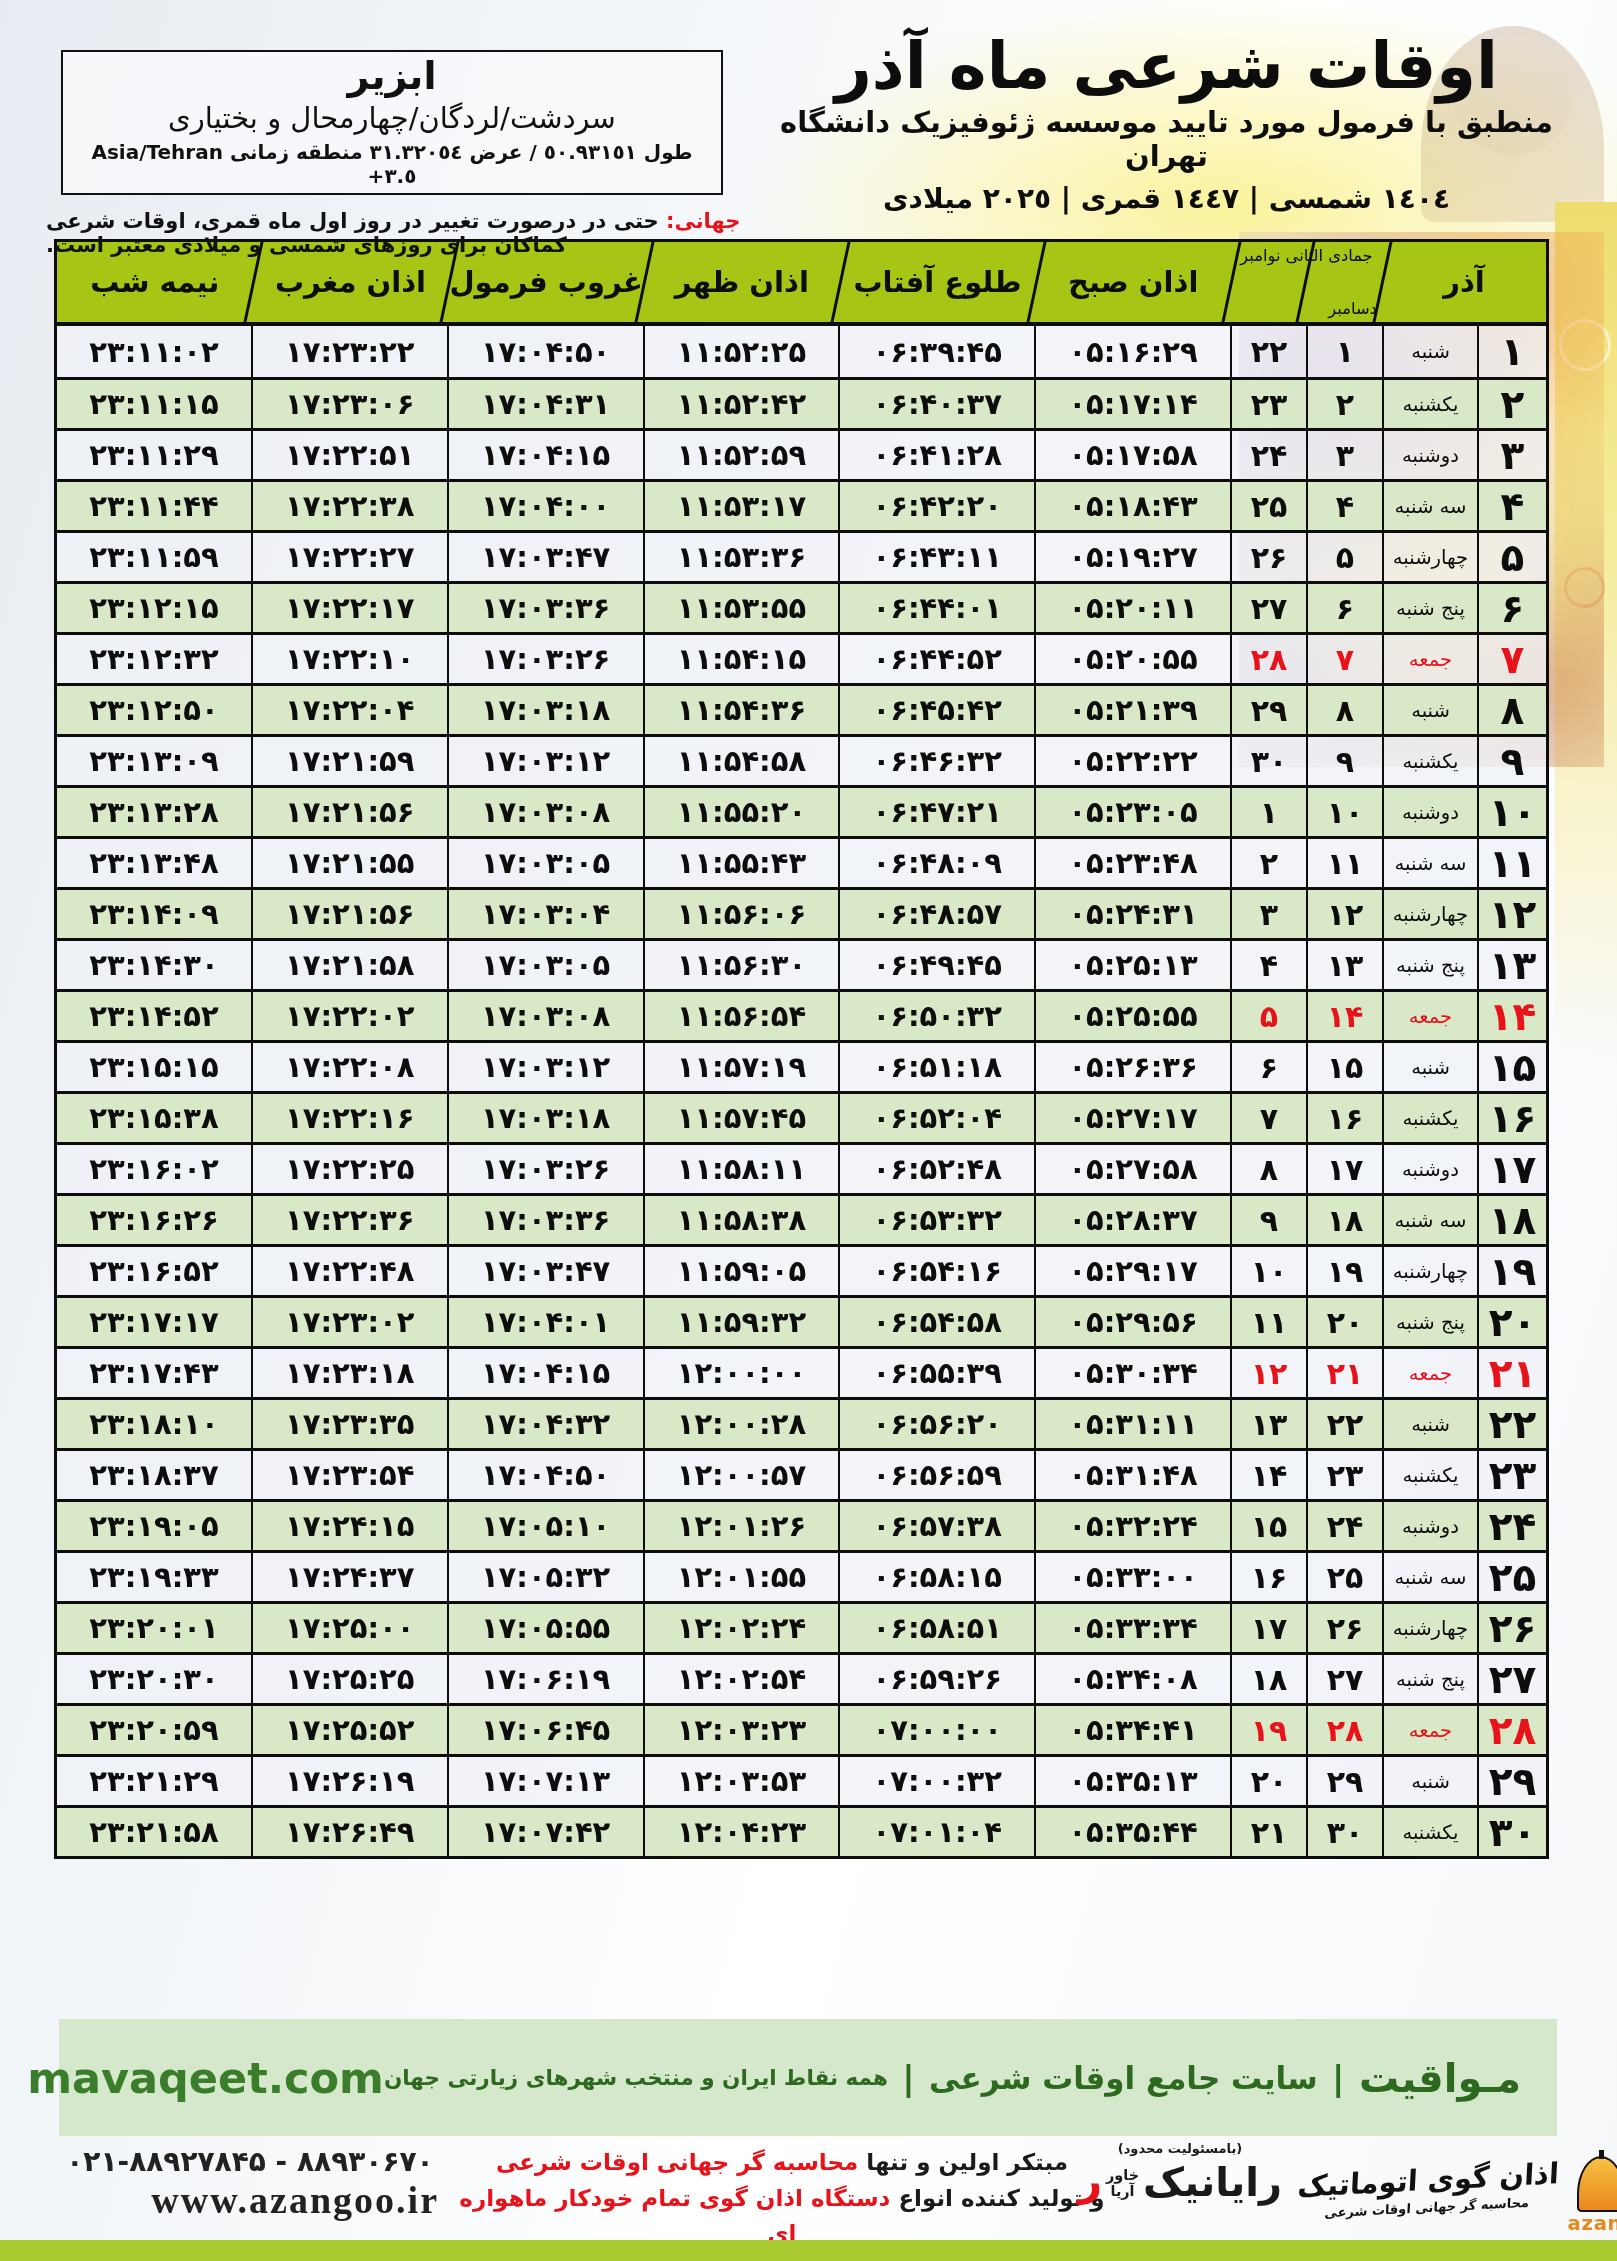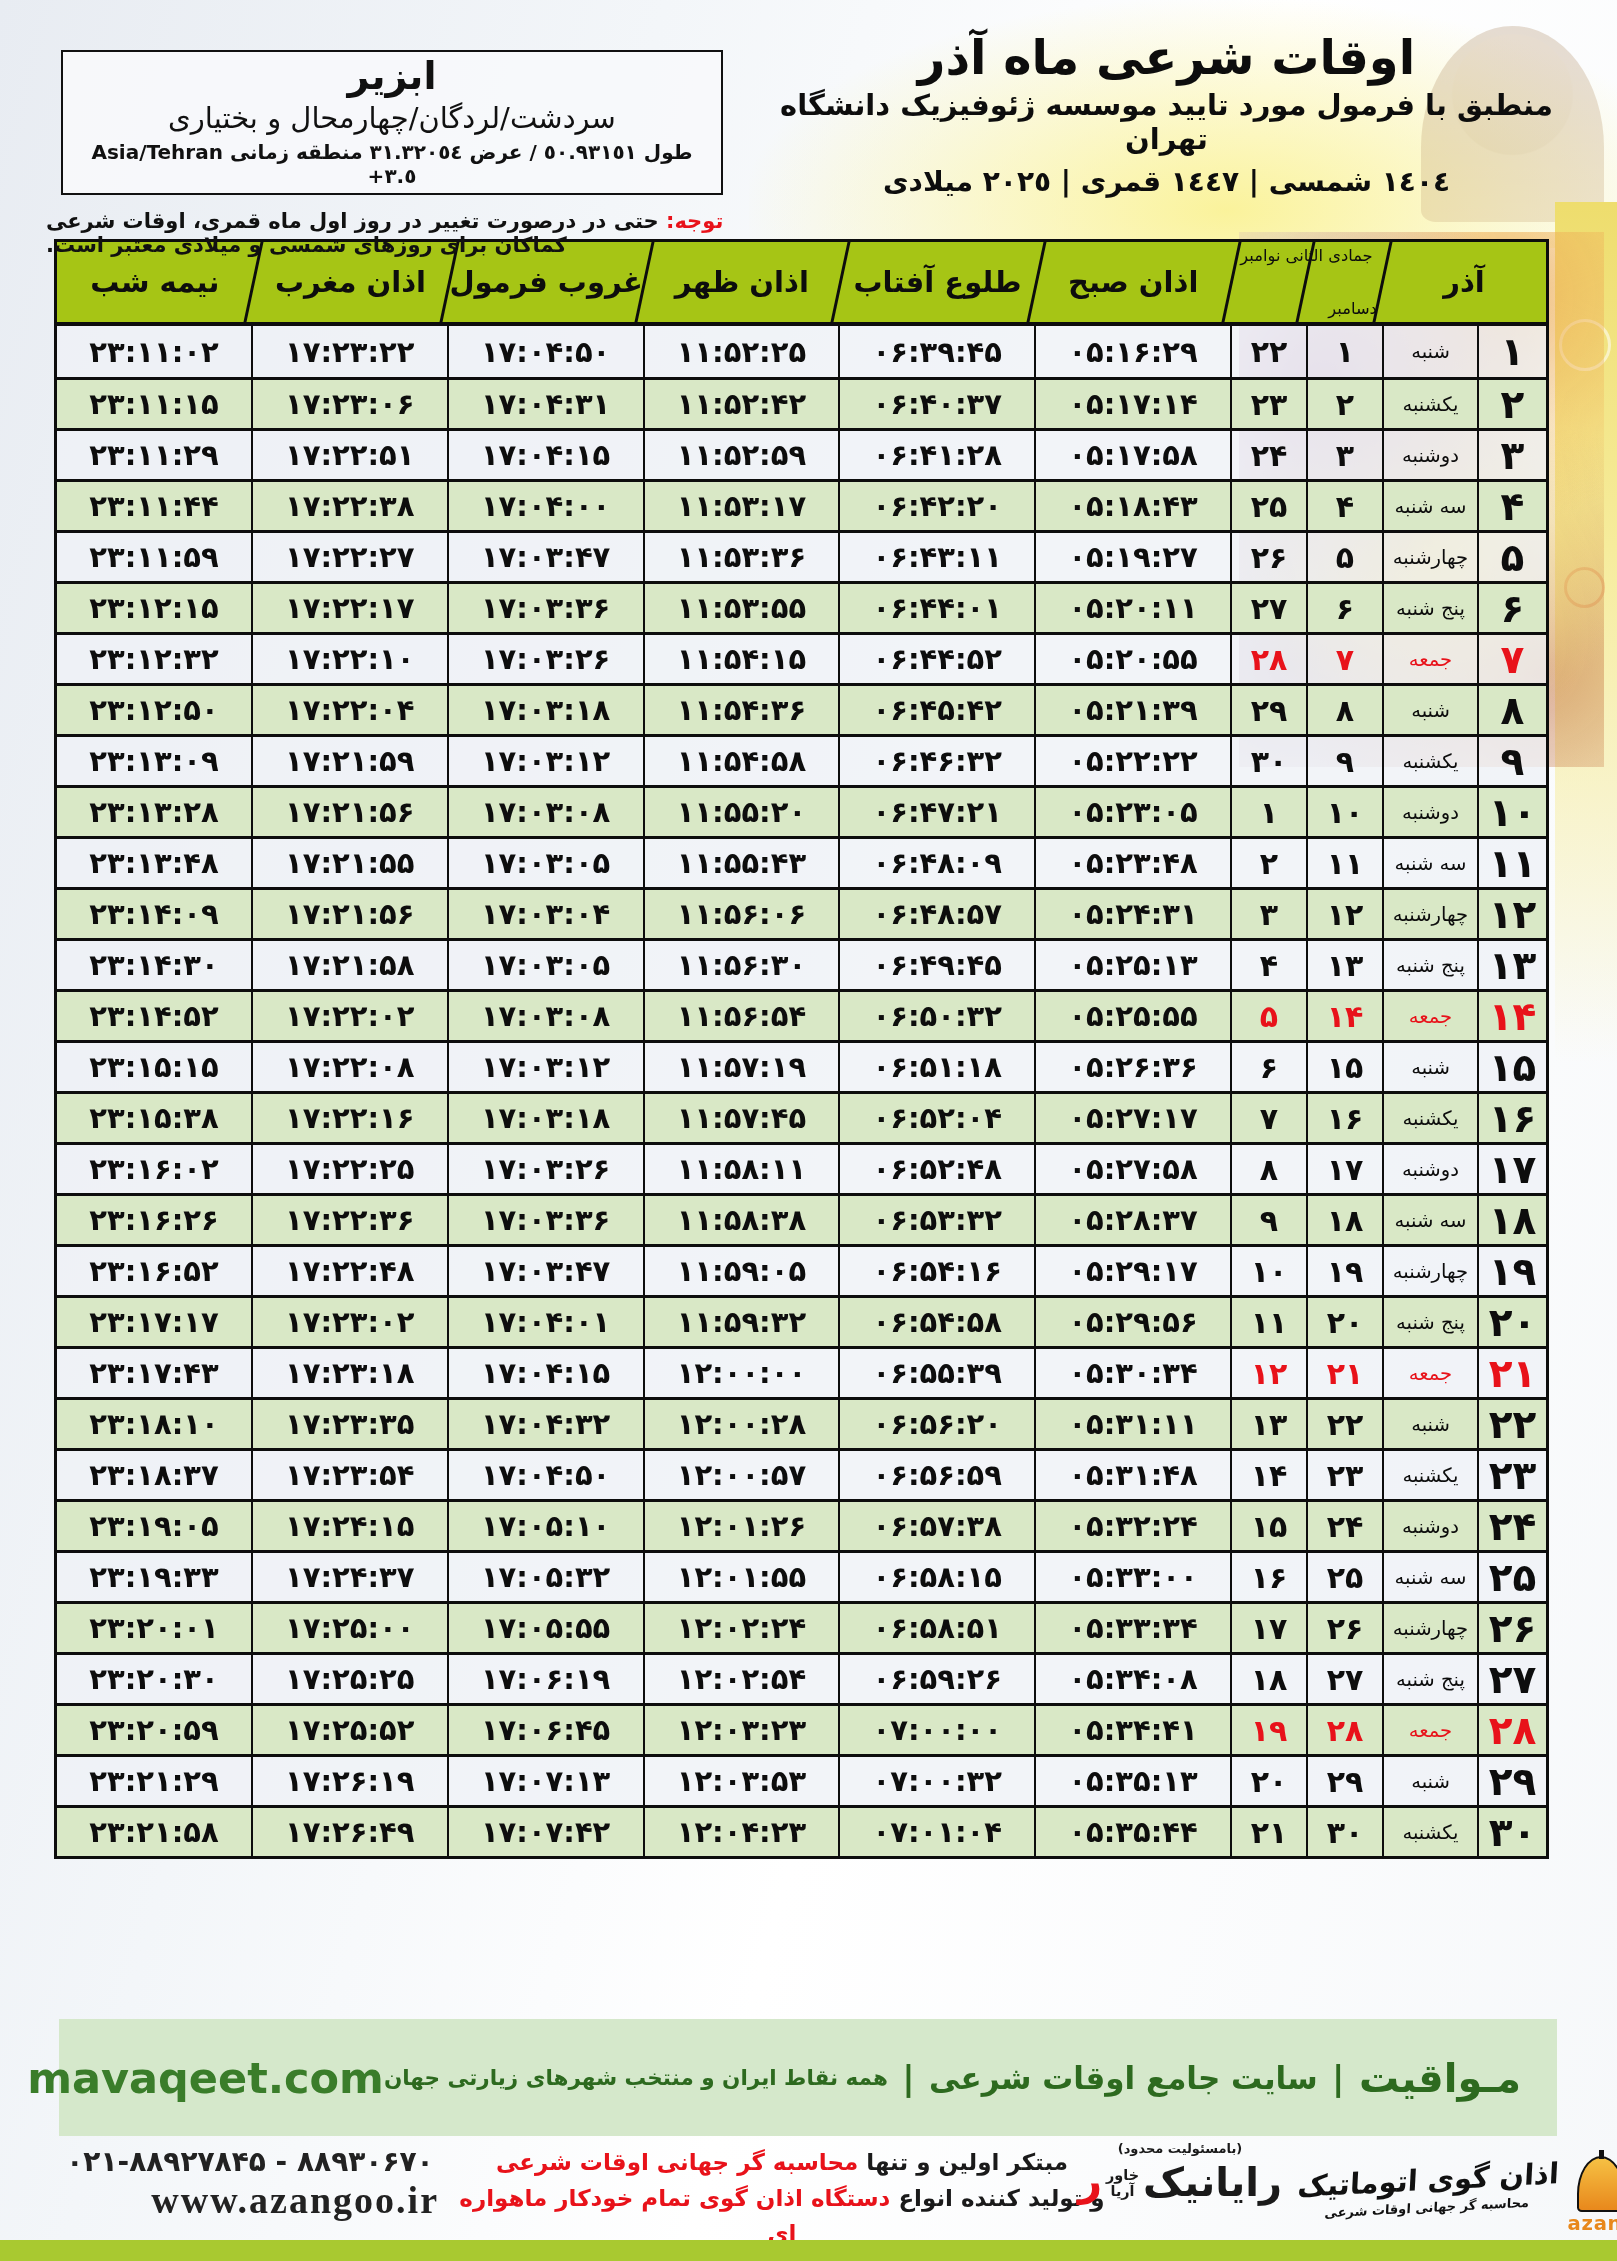--- a/index.html
+++ b/index.html
@@ -32,21 +32,21 @@
   .loc-box { position:absolute; z-index:2; left:62px; top:50px; width:662px; height:145px;
     border:2.6px solid #111; background:rgba(247,249,251,.92); text-align:center;
     display:flex; flex-direction:column; justify-content:center; gap:6.5px; padding:1px 9px; }
   .loc-name { font-size:38px; font-weight:bold; color:#111; line-height:1.05; }
   .loc-region { font-size:29px; color:#111; line-height:1.05; }
   .loc-coords { font-size:20px; font-weight:bold; color:#111; }
   .tz { direction:ltr; unicode-bidi:isolate; }
 
   
   .title-block { position:absolute; z-index:2; left:776px; top:31px; width:783px; text-align:center; color:#0d0d0d; }
-  .main-title { font-size:48px; font-weight:bold; line-height:1.1; }
+  .main-title { font-size:64px; font-weight:bold; line-height:1.1; }
   .sub-title { font-size:29px; font-weight:bold; margin-top:3.9px; }
   .years-line { font-size:28px; font-weight:bold; margin-top:9px; }
 
   
   .note-line { position:absolute; z-index:2; left:47px; top:209px; width:731px;
     font-size:21px; font-weight:bold; color:#111; text-align:left; direction:rtl; }
   .note-red { color:#e8121a; }
 
   
   .ptable { position:absolute; z-index:1; left:55px; top:239px; width:1495px;
@@ -140,21 +140,21 @@
     </div>
   </div>
 
   <div class="title-block">
     <div class="main-title">اوقات شرعی ماه آذر</div>
     <div class="sub-title">منطبق با فرمول مورد تایید موسسه ژئوفیزیک دانشگاه تهران</div>
     <div class="years-line">١٤٠٤ شمسی | ١٤٤٧ قمری | ٢٠٢٥ میلادی</div>
   </div>
 
   <div class="note-line">
-    <span class="note-red">توجه:</span>
+    <span class="note-red">جهانی:</span>
     <span>حتی در درصورت تغییر در روز اول ماه قمری، اوقات شرعی کماکان برای روزهای شمسی و میلادی معتبر است.</span>
   </div>
 
   <div class="ptable">
     <div class="thead">
       <div class="th th-azar">آذر</div>
       <div class="th th-hg">
         <span class="hg-top">جمادی الثانی نوامبر</span>
         <span class="hg-bottom">دسامبر</span>
       </div>

